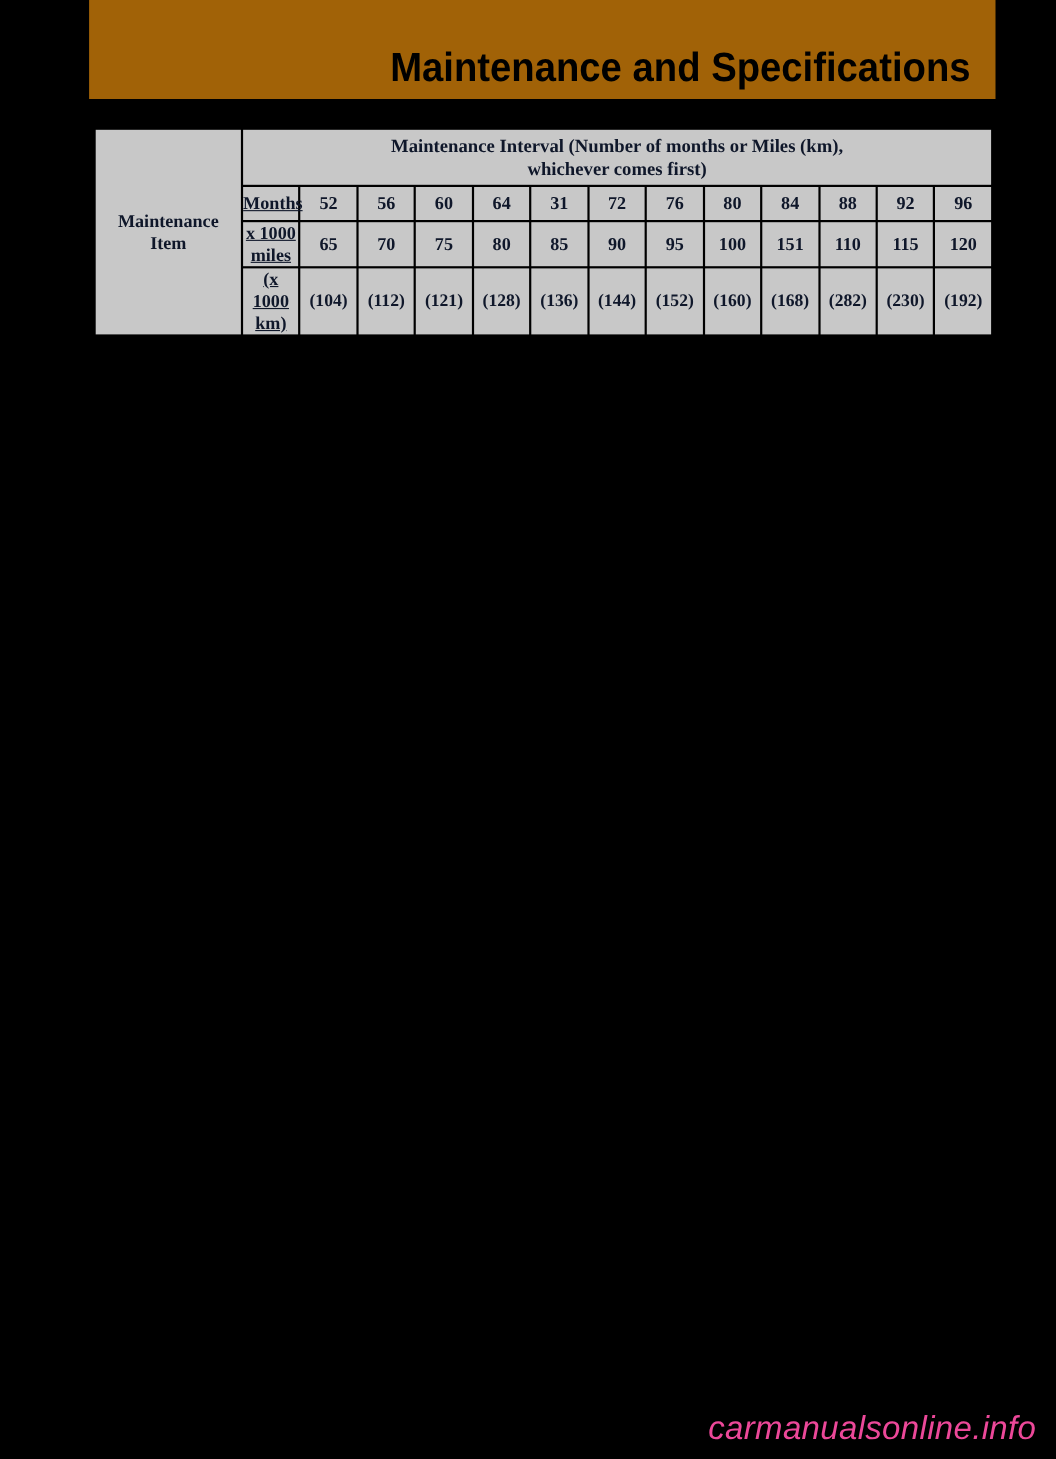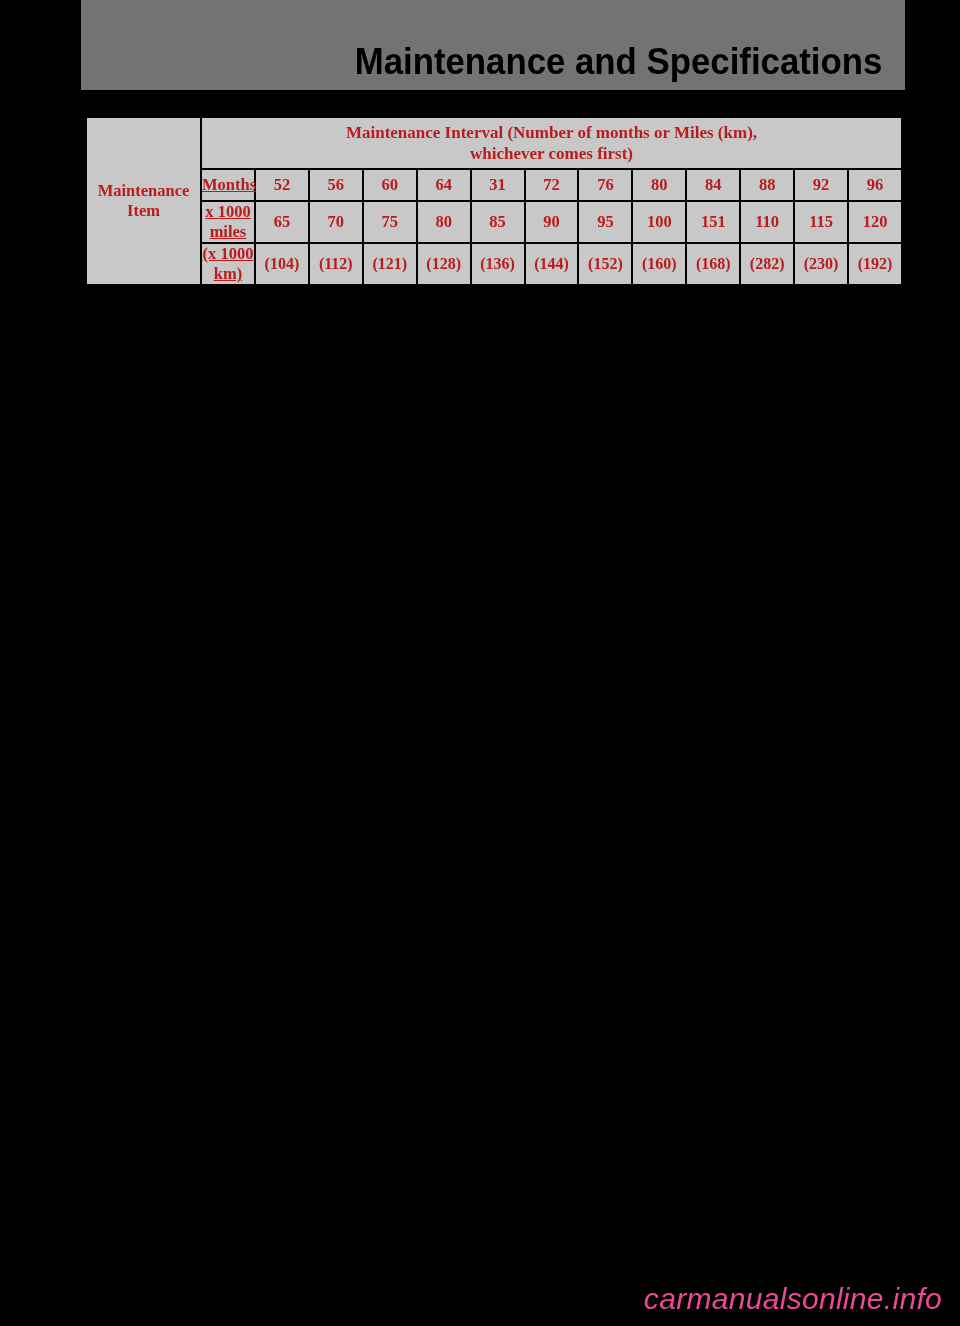--- a/index.html
+++ b/index.html
@@ -15,21 +15,21 @@
     font-family: "Liberation Serif", serif;
   }
 
   
   .header-band {
     position: absolute;
     left: 81px;
     top: 0px;
     width: 824px;
     height: 90px;
-    background: #737373;
+    background: #a16207;
     display: flex;
     align-items: flex-end;
     justify-content: flex-end;
     box-sizing: border-box;
     padding: 0 23px 8px 0;
   }
   .header-title {
     font-family: "Liberation Sans", sans-serif;
     font-weight: bold;
     font-size: 37px;
@@ -53,31 +53,31 @@
   }
   table.sched {
     border-collapse: separate;
     border-spacing: 2px;
     width: 818px;
     table-layout: fixed;
     background: #000000;
   }
   table.sched td {
     background: #c8c8c8;
-    color: #b91c1c;
+    color: #0f172a;
     text-align: center;
     vertical-align: middle;
     font-family: "Liberation Serif", serif;
     font-weight: bold;
     padding: 0;
     box-sizing: border-box;
   }
 
   td.item-col {
-    width: 113px;
+    width: 132px;
     font-size: 16.5px;
     line-height: 20px;
   }
   td.interval-head {
     height: 50px;
     font-size: 17px;
     line-height: 21px;
   }
   td.unit-col {
     width: 126px;

